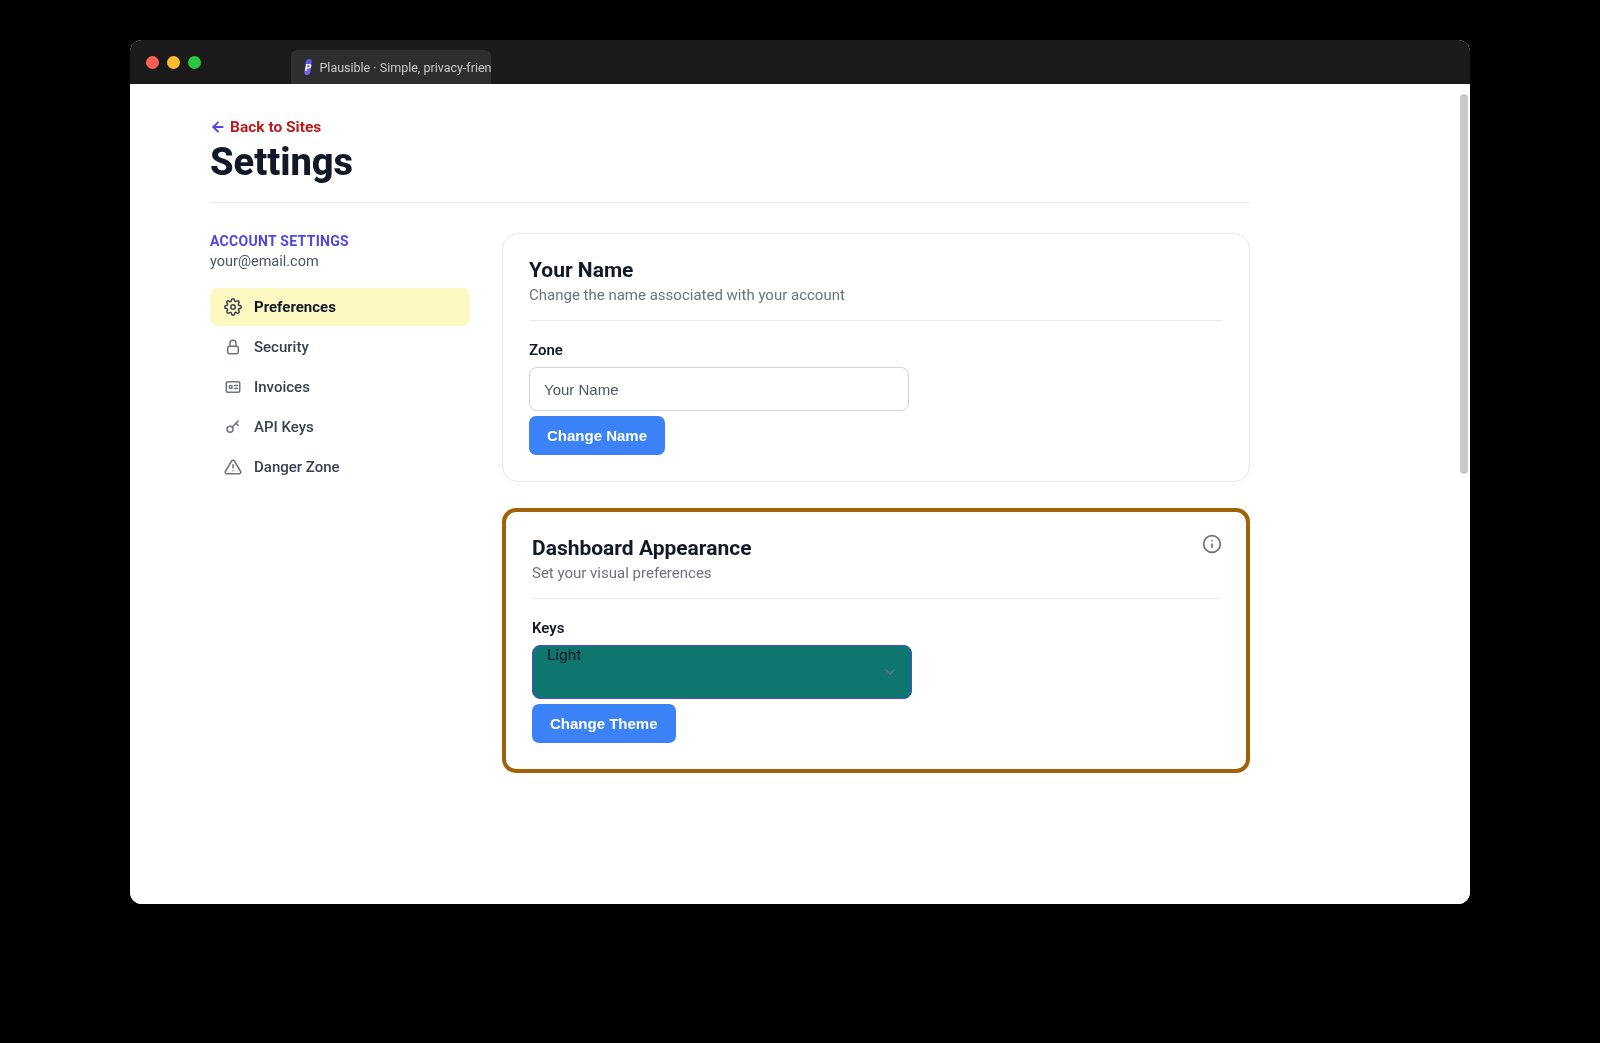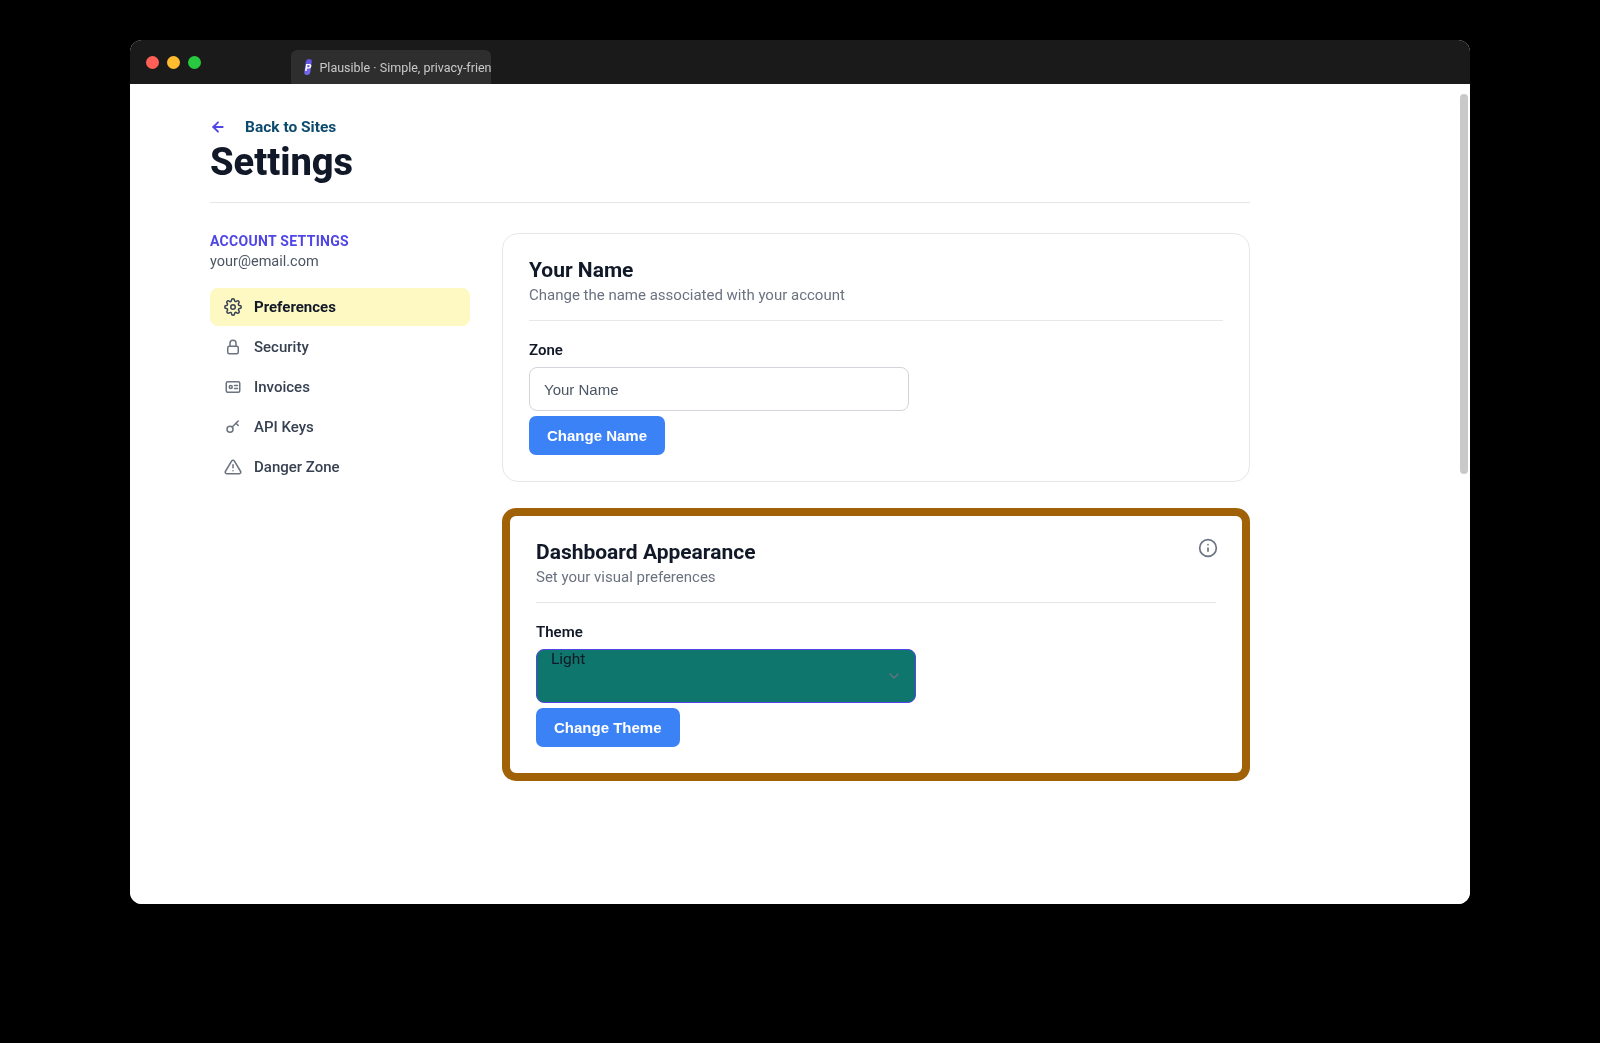--- a/index.html
+++ b/index.html
@@ -61,22 +61,22 @@
     min-height: 820px;
   }
   .main {
     flex: 1;
     padding: 34px 80px 50px 80px;
     max-width: 1200px;
   }
   .back-link {
     display: inline-flex;
     align-items: center;
-    gap: 19px;
-    color: #0c4a6e;
+    gap: 4px;
+    color: #b91c1c;
     font-weight: 700;
     font-size: 15.5px;
     text-decoration: none;
     margin-bottom: 4px;
   }
   .page-title {
     font-size: 38px;
     font-weight: 800;
     color: #111827;
     margin-bottom: 18px;
@@ -122,21 +122,21 @@
   .nav-item svg { width: 18px; height: 18px; stroke: #6b7280; flex-shrink:0; }
   .nav-item.active svg { stroke: #374151; }
   .panel-col { flex: 1; display: flex; flex-direction: column; gap: 26px; }
   .card {
     border: 1px solid #e5e7eb;
     border-radius: 16px;
     padding: 24px 26px 26px;
     position: relative;
   }
   .card.highlighted {
-    border: 8px solid #a16207;
+    border: 4px solid #a16207;
     border-radius: 14px;
   }
   .card-title {
     font-size: 21px;
     font-weight: 700;
     color: #111827;
     margin-bottom: 4px;
   }
   .card-desc {
     color: #6b7280;
@@ -300,21 +300,21 @@
 
           <section class="card highlighted">
             <svg class="info-icon" viewBox="0 0 24 24" fill="none" stroke="currentColor" stroke-width="2" stroke-linecap="round" stroke-linejoin="round">
                 <circle cx="12" cy="12" r="10"></circle>
                 <line x1="12" y1="16" x2="12" y2="12"></line>
                 <line x1="12" y1="8" x2="12.01" y2="8"></line>
               </svg>
             <h2 class="card-title">Dashboard Appearance</h2>
             <p class="card-desc">Set your visual preferences</p>
             <hr>
-            <label class="field-label">Theme</label>
+            <label class="field-label">Keys</label>
             <div class="select-wrap">
               <div class="select-input">Light</div>
               <svg class="chev" width="16" height="16" viewBox="0 0 24 24" fill="none" stroke="#6b7280" stroke-width="2" stroke-linecap="round" stroke-linejoin="round">
                   <polyline points="6 9 12 15 18 9"></polyline>
                 </svg>
             </div>
             <div><button class="btn">Change Theme</button></div>
           </section>
         </div>
       </div>

